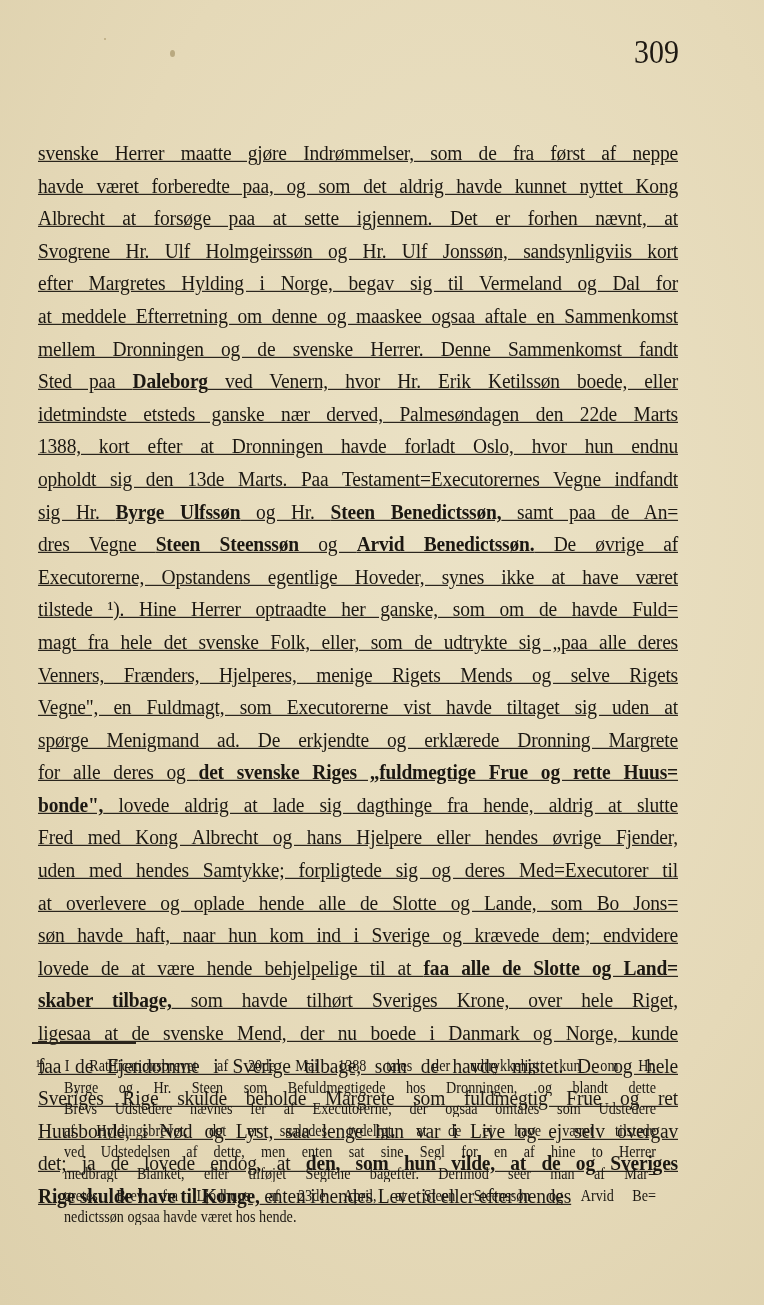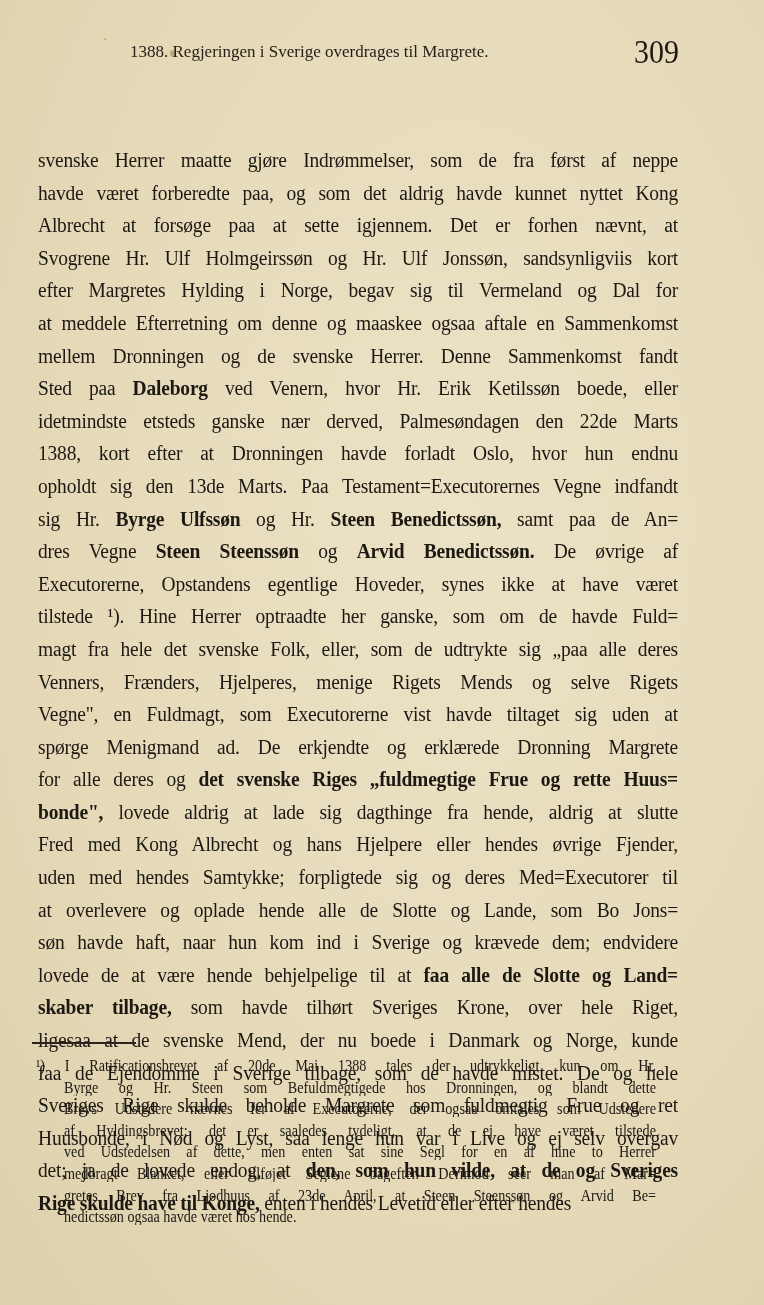--- a/index.html
+++ b/index.html
@@ -17,21 +17,21 @@
       font-size: 17px; letter-spacing: 0px;
       font-family: "Liberation Serif", serif;
       color: #241d15;
     }
     .page-number {
       position: absolute; top: 34px; left: 634px;
       font-size: 30px; font-family: "Liberation Serif", serif; color: #1e1912;
       transform: scaleY(1.15);
     }
     .body-text {
-      position: absolute; top: 144px; left: 38px; width: 640px;
+      position: absolute; top: 137px; left: 38px; width: 640px; text-decoration: underline;
     }
     .line {
       height: 32.6px; line-height: 32.6px;
       font-size: 19.5px;
       font-family: "Liberation Serif", serif;
       white-space: nowrap;
       text-align: justify; text-align-last: justify;
       letter-spacing: -0.2px;
       transform: scaleY(1.12);
       transform-origin: left center;
@@ -59,23 +59,20 @@
     .fn-line.last { text-align-last: left; }
     .speck { position: absolute; background: #b9a980; border-radius: 50%; }
   </style>
 </head>
 <body>
 
 <div class="page">
   <div class="speck" style="left:170px;top:50px;width:5px;height:7px;"></div>
   <div class="speck" style="left:104px;top:38px;width:2px;height:2px;"></div>
 
-  <div class="running-head">
-    <span>1388.  Regjeringen i Sverige overdrages til Margrete.</span>
-  </div>
   <div class="page-number">309</div>
 
   <div class="body-text" id="body-text">
       <div class="line"><span>svenske Herrer maatte gjøre Indrømmelser, som de fra først af neppe</span></div>
       <div class="line"><span>havde været forberedte paa, og som det aldrig havde kunnet nyttet Kong</span></div>
       <div class="line"><span>Albrecht at forsøge paa at sette igjennem.  Det er forhen nævnt, at</span></div>
       <div class="line"><span>Svogrene Hr. Ulf Holmgeirssøn og Hr. Ulf Jonssøn, sandsynligviis kort</span></div>
       <div class="line"><span>efter Margretes Hylding i Norge, begav sig til Vermeland og Dal for</span></div>
       <div class="line"><span>at meddele Efterretning om denne og maaskee ogsaa aftale en Sammenkomst</span></div>
       <div class="line"><span>mellem Dronningen og de svenske Herrer.  Denne Sammenkomst fandt</span></div>

